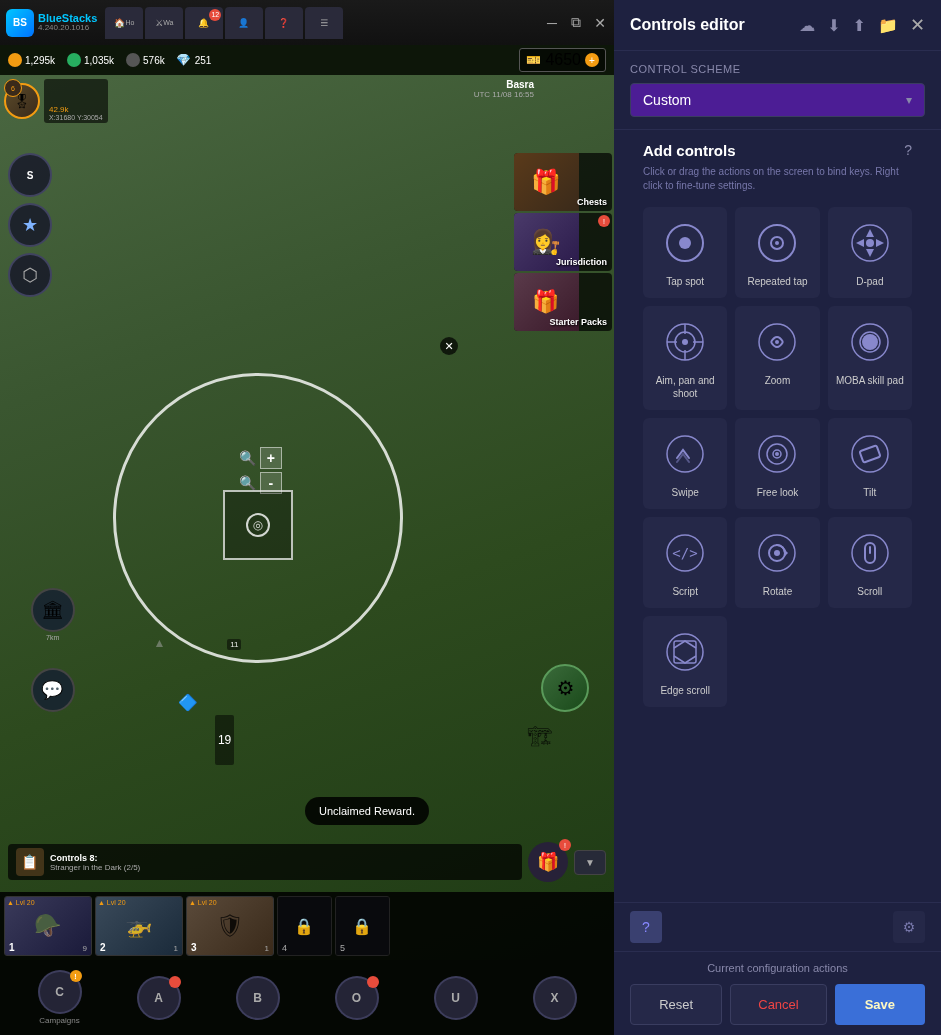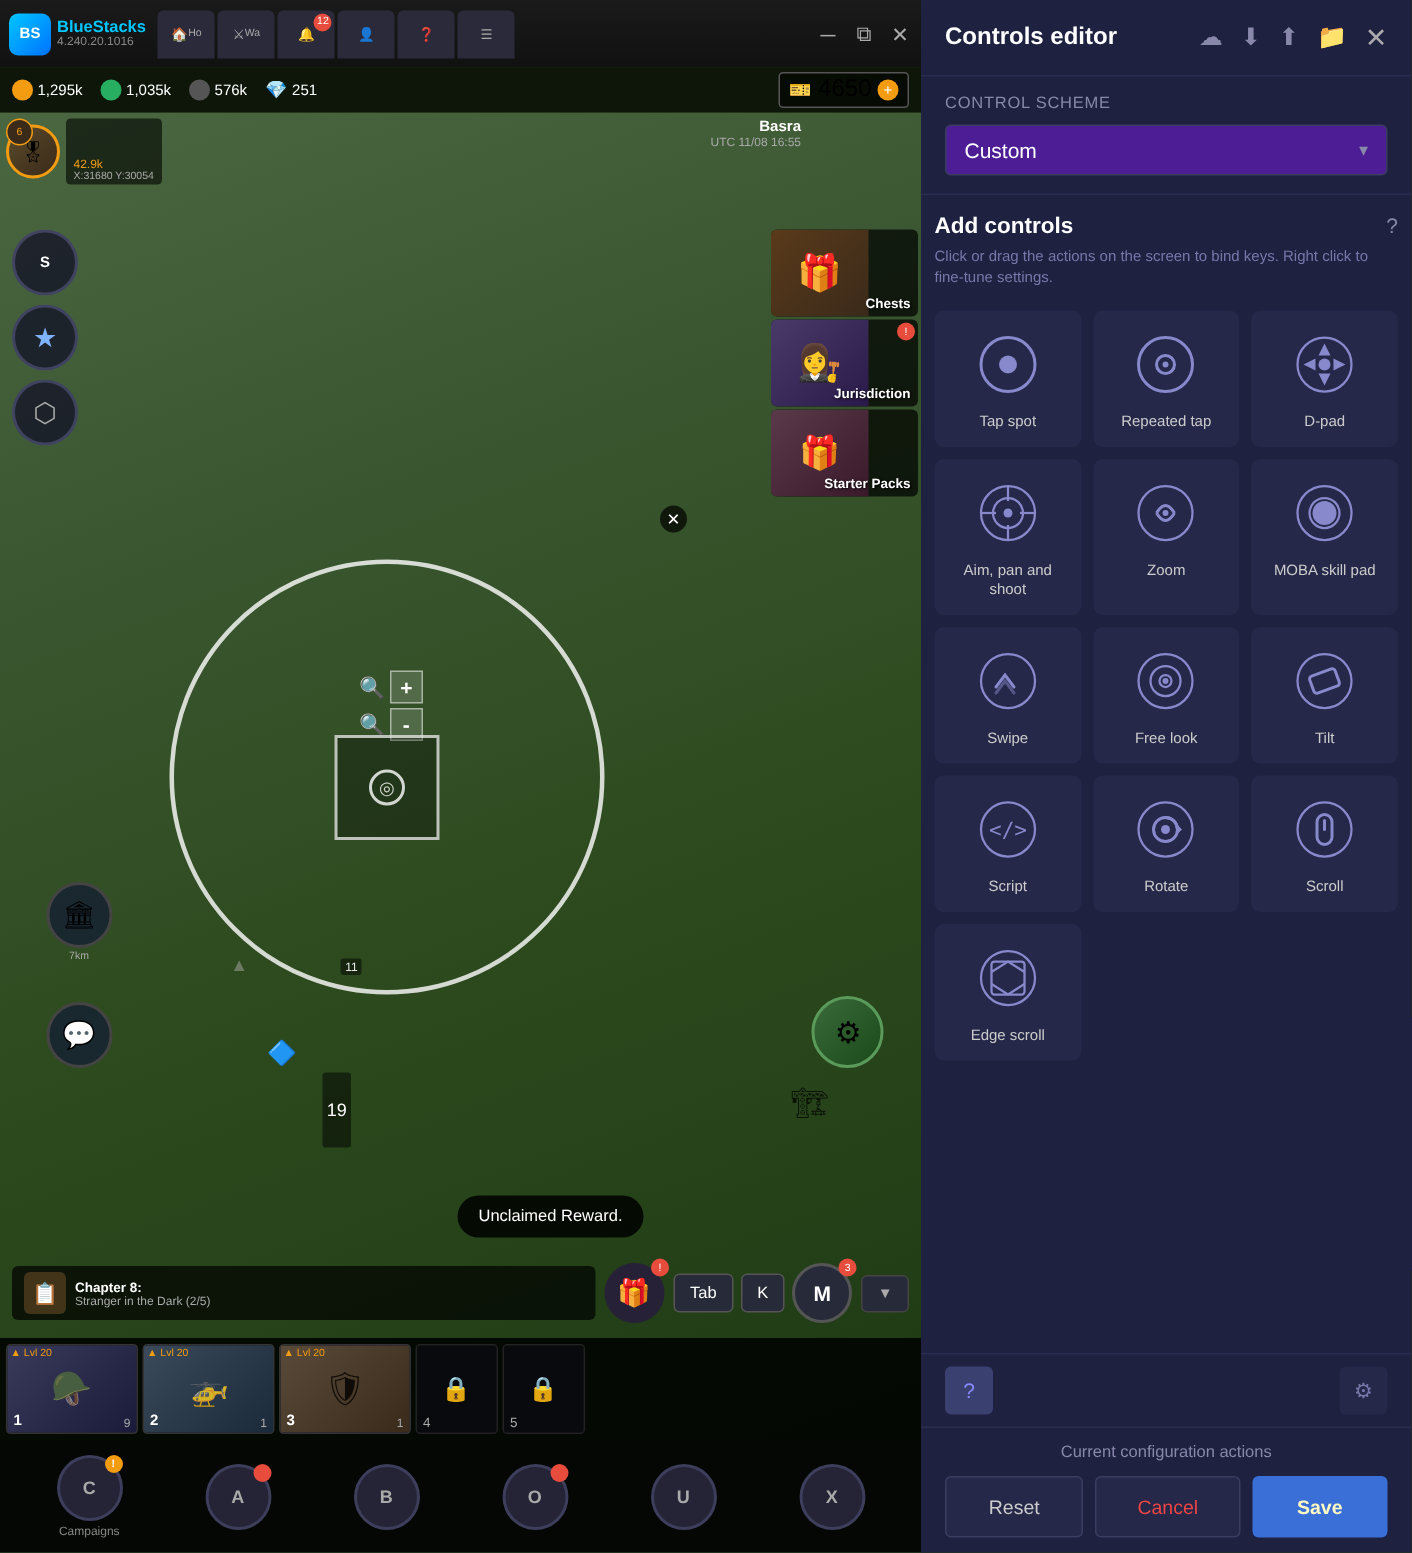--- a/index.html
+++ b/index.html
@@ -550,21 +550,21 @@
       justify-content: space-between;
       cursor: pointer;
     }
     .dropdown-arrow {
       color: #8888aa;
       font-size: 12px;
     }
 
     
     .add-controls-section {
-      padding: 12px 9px;
+      padding: 12px 29px;
       flex: 1;
       overflow-y: auto;
     }
     .add-controls-header {
       display: flex;
       align-items: flex-start;
       justify-content: space-between;
       margin-bottom: 6px;
     }
     .add-controls-title {
@@ -848,35 +848,27 @@
     <div class="reward-popup">
       <span>Unclaimed Reward.</span>
     </div>
 
   </div>
 
   <div style="position:absolute;bottom:148px;left:0;right:0;height:50px;display:flex;align-items:center;padding:0 8px;gap:6px;z-index:5;">
     <div style="background:rgba(0,0,0,0.7);border-radius:4px;padding:4px 8px;display:flex;align-items:center;gap:6px;flex:1;">
       <div style="width:28px;height:28px;background:rgba(80,60,30,0.8);border-radius:4px;display:flex;align-items:center;justify-content:center;font-size:14px;">📋</div>
       <div>
-        <div style="font-size:9px;color:white;font-weight:bold;">Chapter 8:</div>
+        <div style="font-size:9px;color:white;font-weight:bold;">Controls 8:</div>
         <div style="font-size:8px;color:#aaa;">Stranger in the Dark (2/5)</div>
       </div>
     </div>
     <div style="position:relative;">
       <div style="background:rgba(40,30,60,0.9);border-radius:50%;width:40px;height:40px;display:flex;align-items:center;justify-content:center;font-size:18px;">🎁</div>
       <div style="position:absolute;top:-3px;right:-3px;background:#e74c3c;color:white;font-size:7px;border-radius:50%;width:12px;height:12px;display:flex;align-items:center;justify-content:center;">!</div>
-    </div>
-    <div style="display:flex;gap:5px;align-items:center;">
-      <div style="background:rgba(40,40,60,0.9);border:1px solid #555;color:white;padding:6px 10px;border-radius:4px;font-size:11px;cursor:pointer;">Tab</div>
-      <div style="background:rgba(40,40,60,0.9);border:1px solid #555;color:white;padding:6px 10px;border-radius:4px;font-size:11px;cursor:pointer;">K</div>
-      <div style="position:relative;">
-        <div style="width:40px;height:40px;background:rgba(40,40,60,0.9);border-radius:50%;border:2px solid #555;display:flex;align-items:center;justify-content:center;color:white;font-weight:bold;font-size:14px;cursor:pointer;">M</div>
-        <div style="position:absolute;top:-3px;right:-3px;background:#e74c3c;color:white;font-size:7px;border-radius:50%;width:12px;height:12px;display:flex;align-items:center;justify-content:center;">3</div>
-      </div>
     </div>
     <div style="display:flex;align-items:center;">
       <div style="background:rgba(40,40,60,0.9);border:1px solid #444;padding:6px 10px;border-radius:4px;color:#aaa;font-size:10px;cursor:pointer;">▼</div>
     </div>
   </div>
 
   <div class="bottom-units">
 
     <div class="unit-slot">
       <div class="unit-bg">

